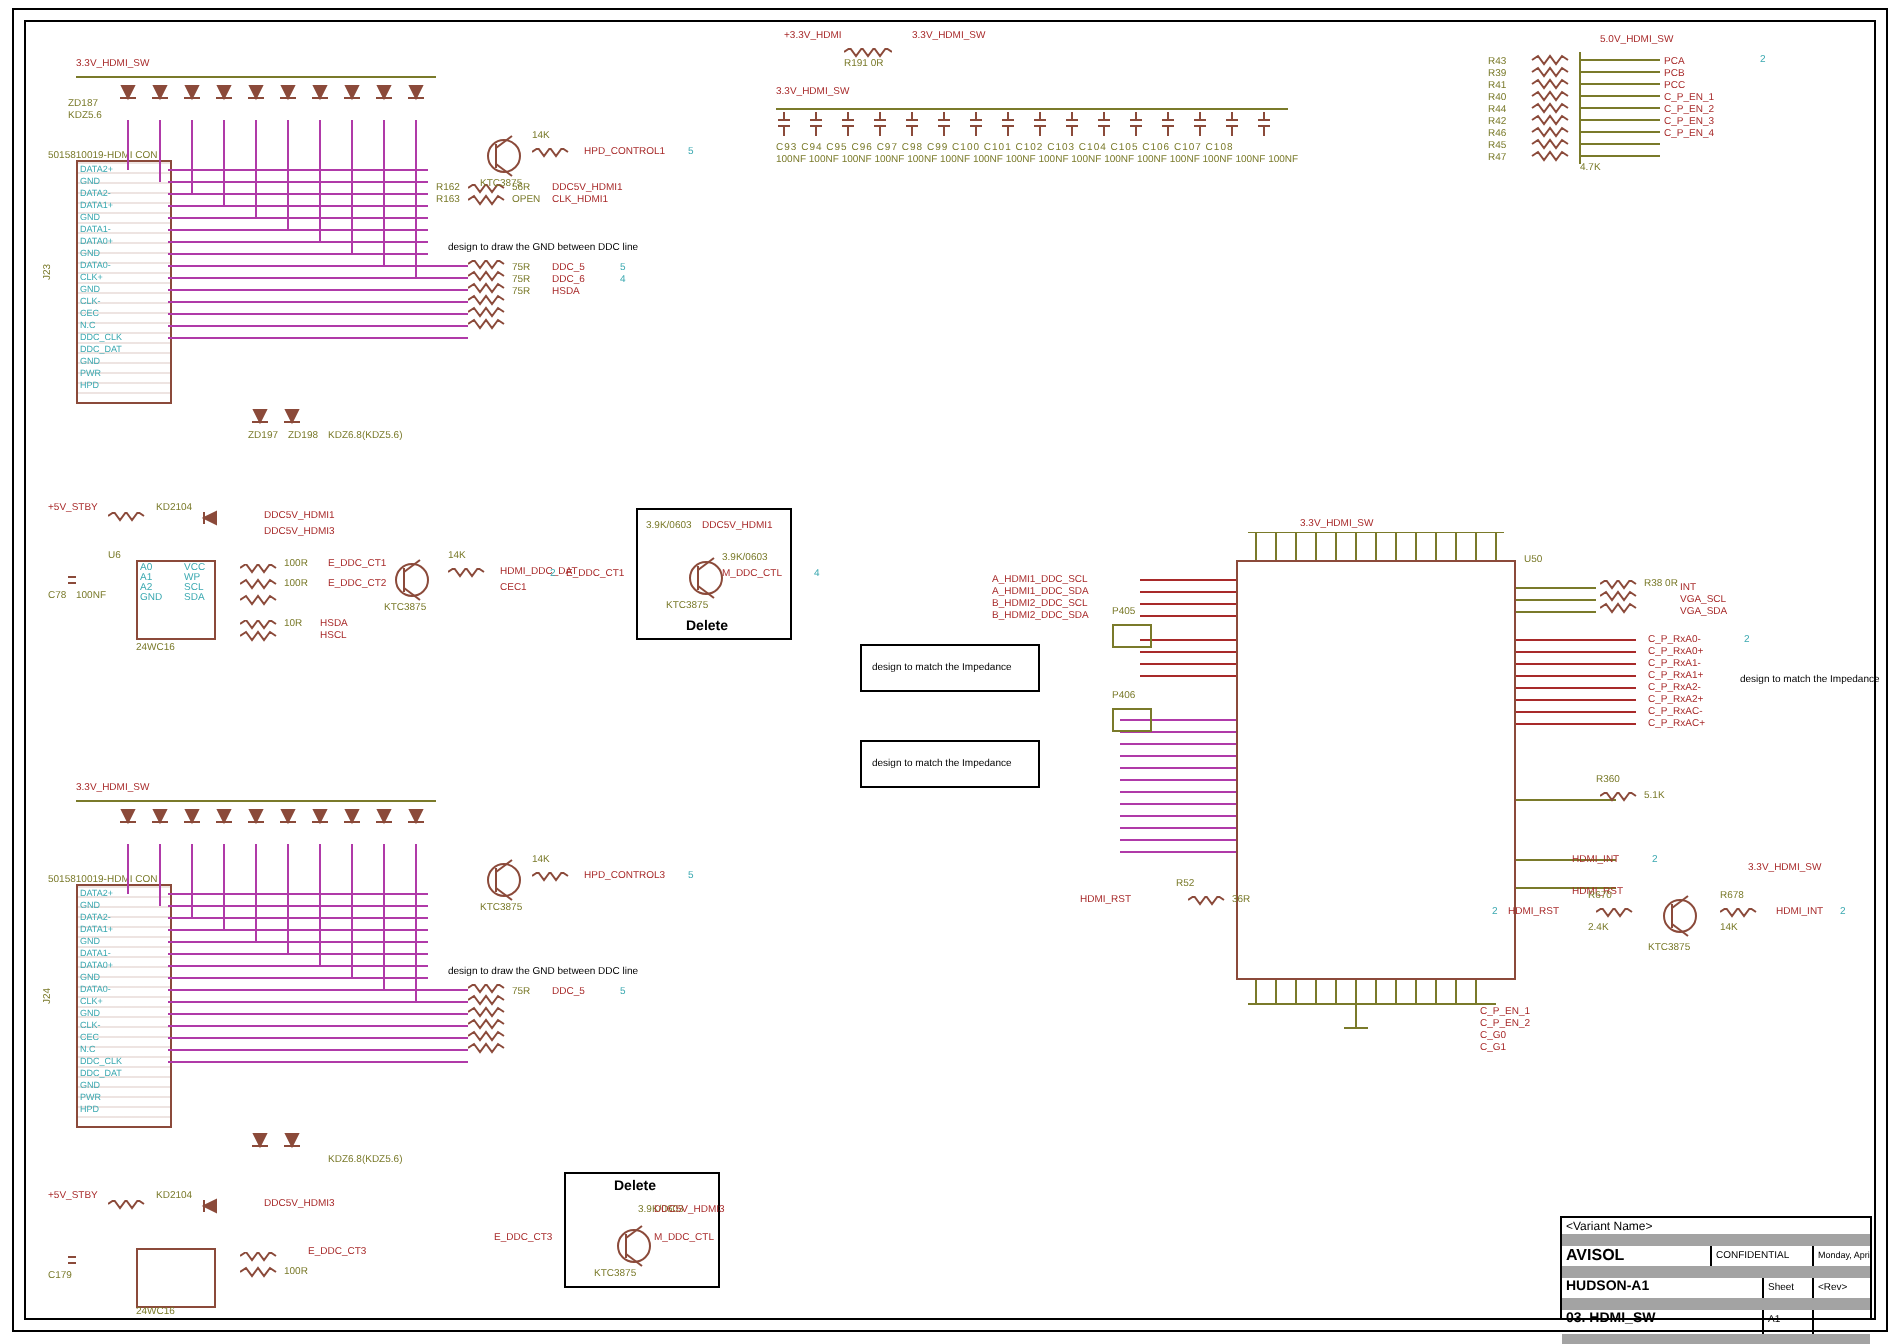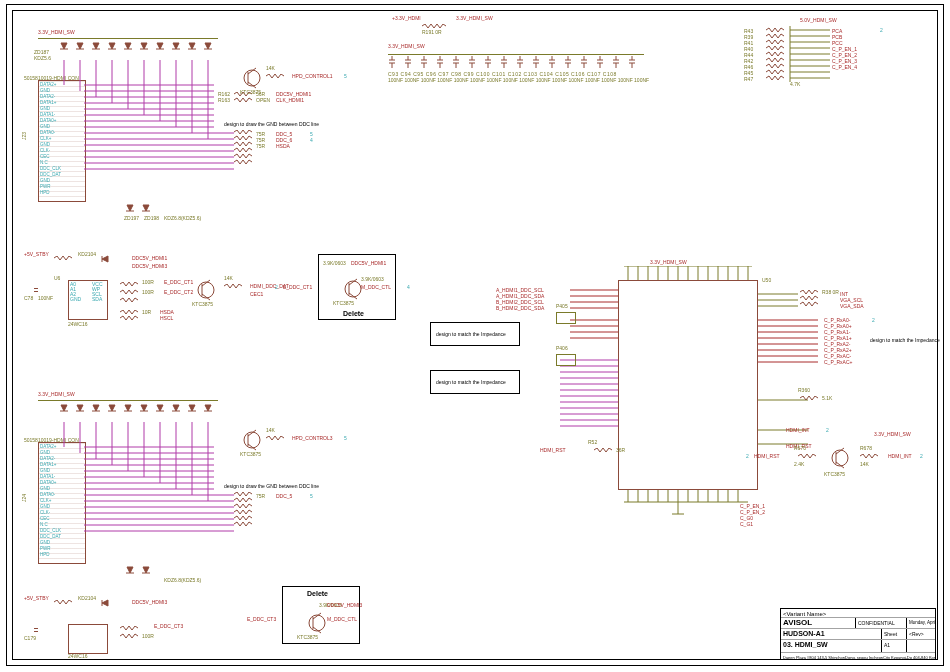--- a/index.html
+++ b/index.html
@@ -40,21 +40,21 @@
   .wire-olive  { background: #7a7a2a; }
   .txt { position: absolute; font-size: 5px; line-height: 5px; white-space: nowrap; }
   .txt-red    { color: #a82a2a; }
   .txt-olive  { color: #7a7a2a; }
   .txt-black  { color: #000; }
   .txt-cyan   { color: #3aa8b0; }
   .box { position: absolute; border: 1px solid #8b4a3a; box-sizing: border-box; }
   .box-black { border-color: #000; }
   .delete-box { position: absolute; border: 1px solid #000; box-sizing: border-box; text-align: center; }
   .titleblock { position: absolute; border: 1px solid #000; box-sizing: border-box; background: #fff; }
-  .tb-row { display: flex; border-bottom: 1px solid #a3a3a3; }
+  .tb-row { display: flex; border-bottom: 6px solid #a3a3a3; }
   .tb-cell { border-right: 1px solid #000; padding: 1px 2px; font-size: 6px; line-height: 8px; overflow: hidden; white-space: nowrap; }
   .tb-row:last-child { border-bottom: none; }
   .tb-cell:last-child { border-right: none; }
   .tb-bold { font-weight: bold; }
   svg.zz { position:absolute; }
   svg.zz polyline { fill:none; stroke:#8b4a3a; stroke-width:1; }
   
   .conn {
     position: absolute;
     border: 1px solid #8b4a3a;

